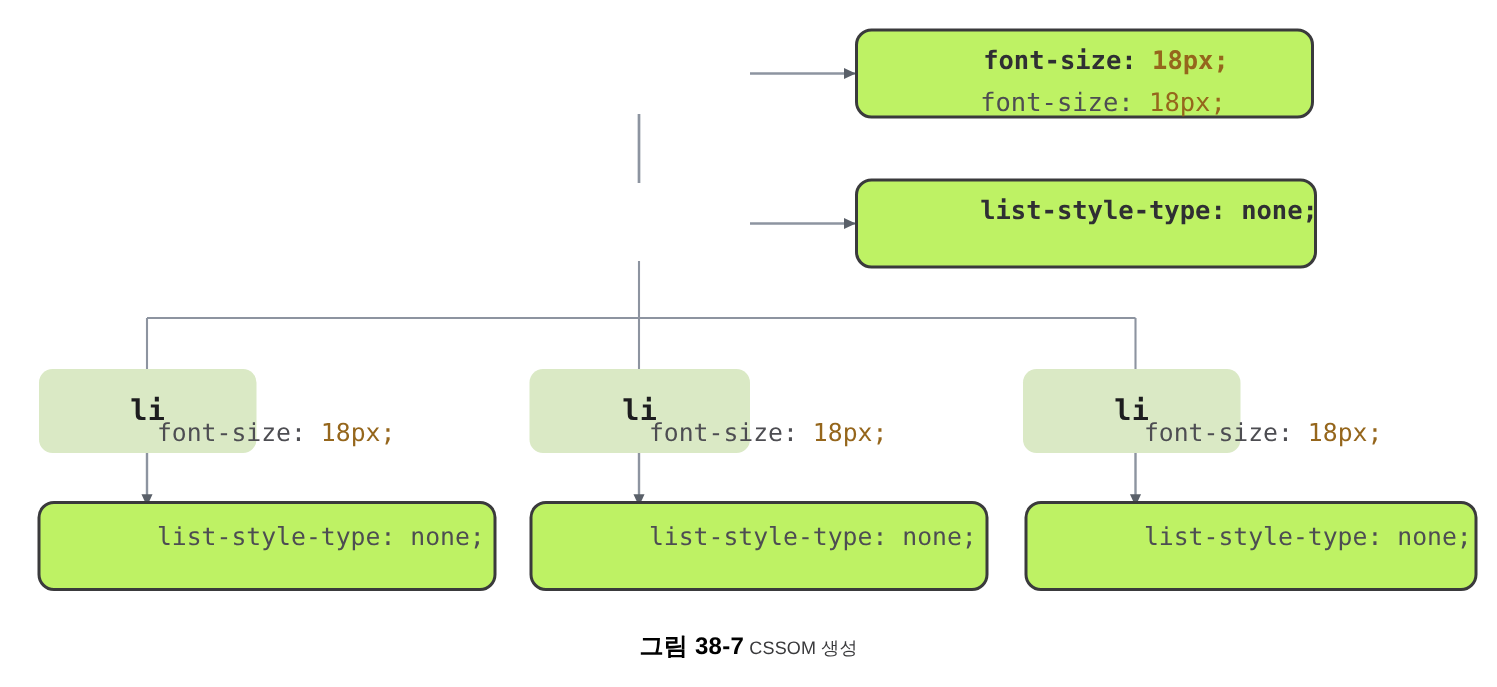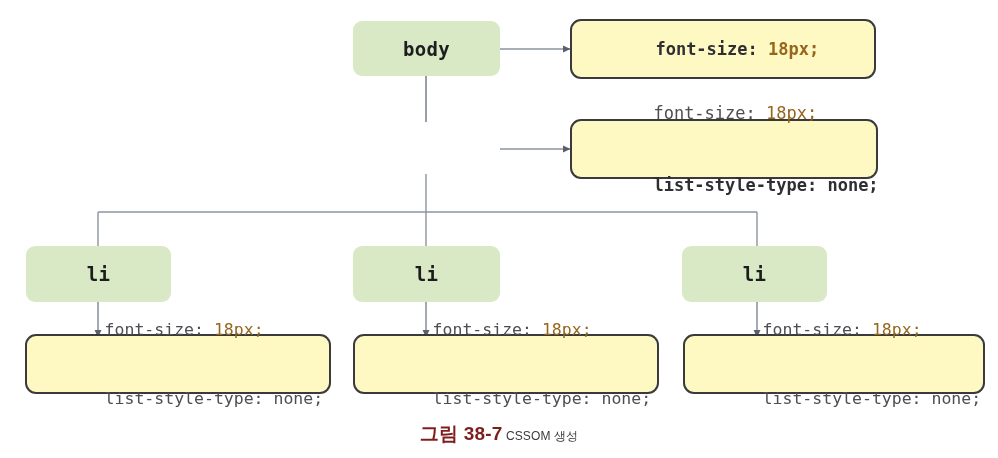--- a/index.html
+++ b/index.html
@@ -41,26 +41,26 @@
     font-family: "DejaVu Sans Mono", "Liberation Mono", monospace;
     font-weight: bold;
     font-size: 19px;
     color: #1d1d1f;
     letter-spacing: 0.3px;
   }
 
   
   .rulebox {
     position: absolute;
-    background: #fef9c3;
+    background: #bef264;
     border: 2px solid #3a3a3c;
     border-radius: 11px;
     display: flex;
     flex-direction: column;
-    justify-content: center;
+    justify-content: flex-end;
     box-sizing: border-box;
     z-index: 4;
   }
   .rule-line {
     font-family: "DejaVu Sans Mono", "Liberation Mono", monospace;
     font-size: 17px;
     line-height: 24px;
     color: #4d4d52;
     white-space: pre;
   }
@@ -86,22 +86,22 @@
     position: absolute;
     left: 0;
     top: 421px;
     width: 998px;
     text-align: center;
     z-index: 5;
   }
   #caption .fig-no {
     font-family: "Liberation Sans", sans-serif;
     font-weight: bold;
-    font-size: 19px;
-    color: #7f1d1d;
+    font-size: 16px;
+    color: #000000;
     letter-spacing: 0.2px;
   }
   #caption .fig-title {
     font-family: "Liberation Sans", sans-serif;
     font-size: 12px;
     color: #3a3a3c;
     letter-spacing: 0.1px;
   }
 </style>
 </head>
@@ -128,23 +128,20 @@
 
     <line x1="98" y1="212" x2="98" y2="247" stroke="#8d94a0" stroke-width="1.4"></line>
     <line x1="426" y1="212" x2="426" y2="247" stroke="#8d94a0" stroke-width="1.4"></line>
     <line x1="757" y1="212" x2="757" y2="247" stroke="#8d94a0" stroke-width="1.4"></line>
 
     <line x1="98" y1="301" x2="98" y2="337" stroke="#8d94a0" stroke-width="1.6" marker-end="url(#arrow)"></line>
     <line x1="426" y1="301" x2="426" y2="337" stroke="#8d94a0" stroke-width="1.6" marker-end="url(#arrow)"></line>
     <line x1="757" y1="301" x2="757" y2="337" stroke="#8d94a0" stroke-width="1.6" marker-end="url(#arrow)"></line>
   </svg>
 
-  <div class="node" style="left:353px; top:21px; width:147px; height:55px;">
-    <span class="node-label">body</span>
-  </div>
 
 
   <div class="node" style="left:26px; top:246px; width:145px; height:56px;">
     <span class="node-label">li</span>
   </div>
 
   <div class="node" style="left:353px; top:246px; width:147px; height:56px;">
     <span class="node-label">li</span>
   </div>
 

